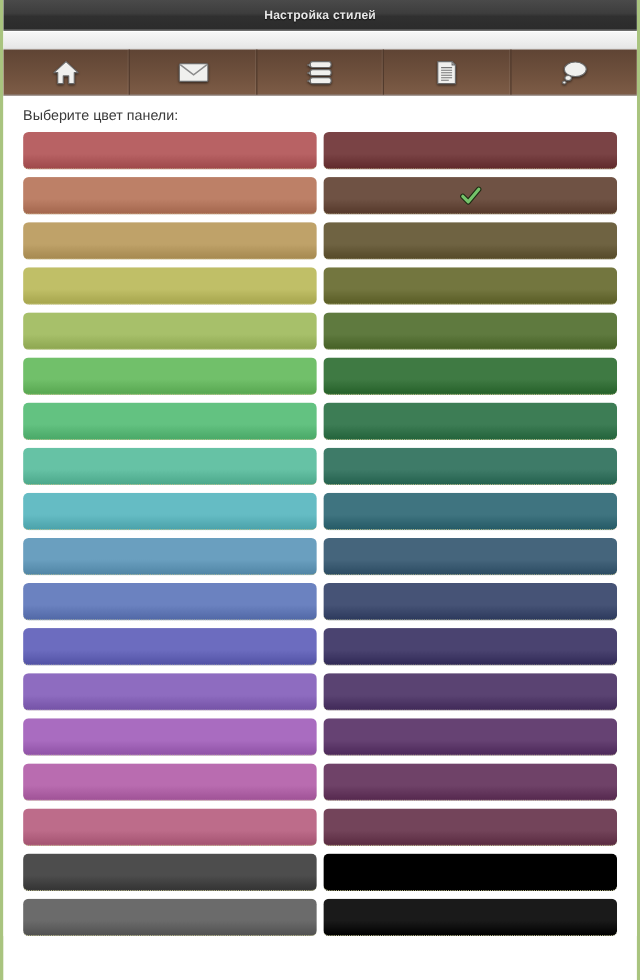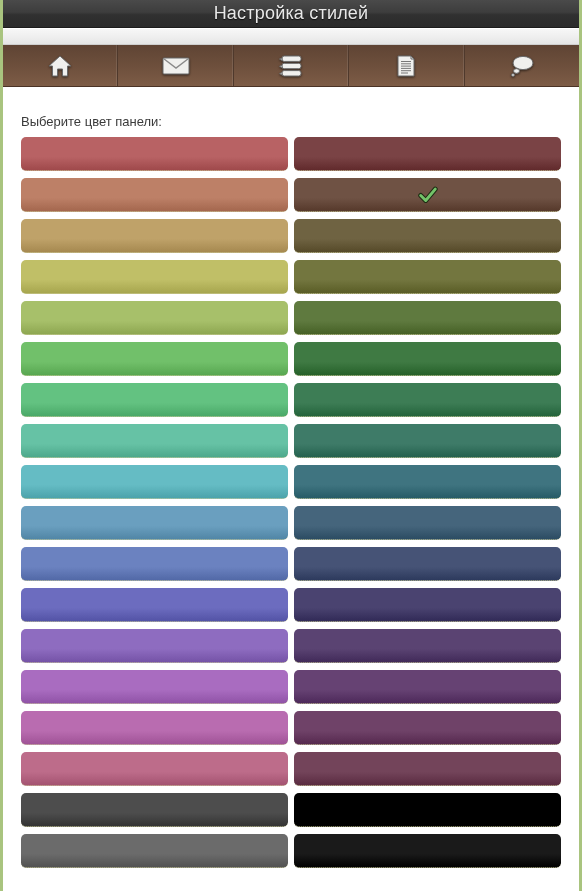--- a/index.html
+++ b/index.html
@@ -30,22 +30,22 @@
     height: 28px;
     box-sizing: border-box;
     background: linear-gradient(to bottom, #4a4a4a 0%, #3d3d3d 45%, #303030 55%, #2b2b2b 100%);
     border-bottom: 1px solid #1c1c1c;
     display: flex;
     align-items: center;
     justify-content: center;
   }
   .titlebar-text {
     color: #e8e8e8;
-    font-size: 18px;
-    font-weight: normal;
+    font-size: 11px;
+    font-weight: bold;
     letter-spacing: 0.2px;
     text-shadow: 0 1px 1px rgba(0,0,0,0.75);
   }
 
   
   .subbar {
     height: 17px;
     box-sizing: border-box;
     background: linear-gradient(to bottom, #f7f7f7 0%, #efefef 50%, #e6e6e6 100%);
     border-top: 1px solid #ffffff;
@@ -72,21 +72,21 @@
     border-right: none;
     box-shadow: none;
   }
   .tool-btn svg {
     display: block;
     filter: drop-shadow(0 1px 1px rgba(0,0,0,0.55));
   }
 
   
   .content {
-    padding: 17px 0 0 0;
+    padding: 0 0 0 0;
     background: #ffffff;
   }
   .prompt {
     font-size: 13px;
     color: #3a3a3a;
     padding: 10px 0 8px 18px;
   }
 
   .swatch-grid {
     padding: 0 18px 0 18px;

